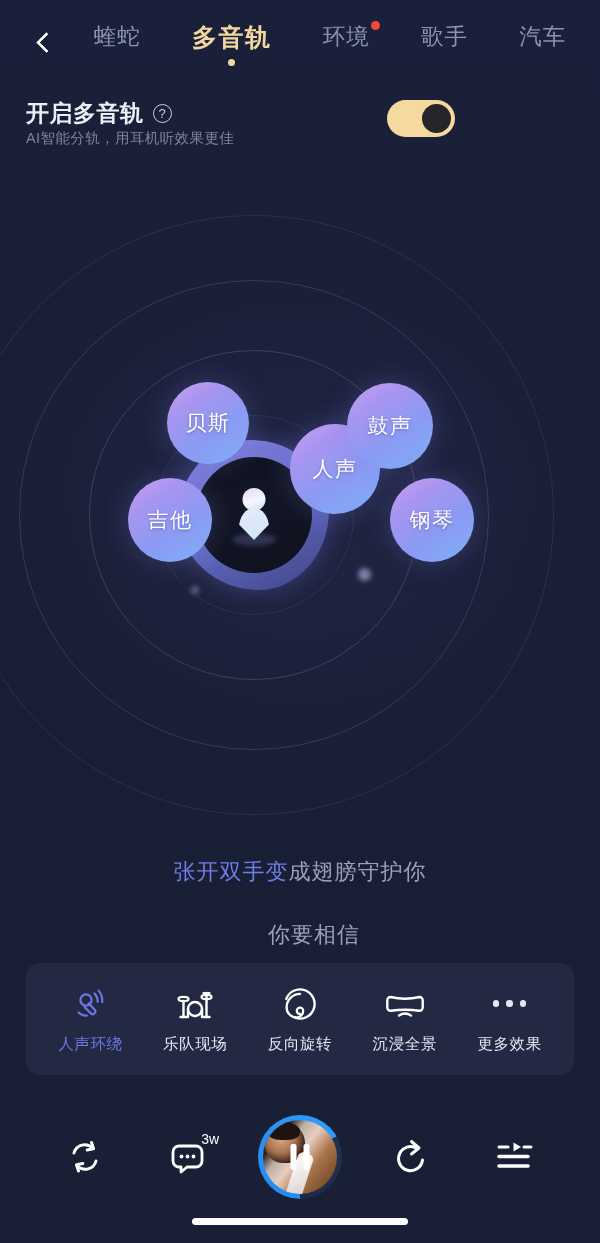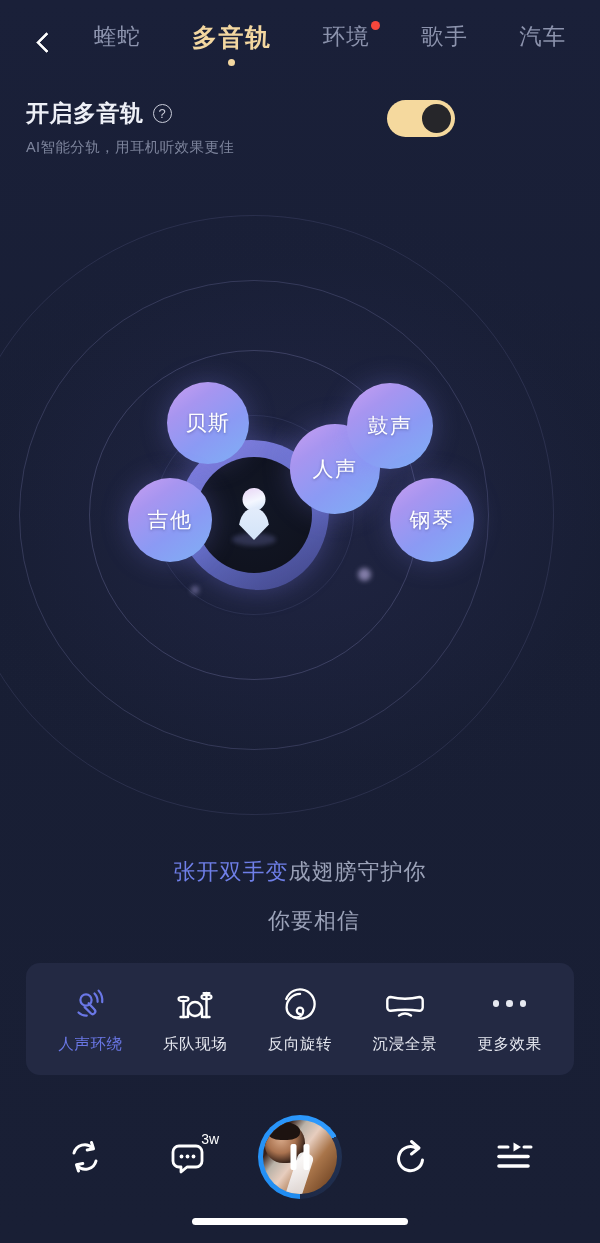--- a/index.html
+++ b/index.html
@@ -112,21 +112,20 @@
     width: 19px; height: 19px;
     border: 1.6px solid #c8cbd8;
     border-radius: 50%;
     display: flex; align-items: center; justify-content: center;
     font-size: 13px;
     color: #c8cbd8;
     line-height: 1;
     padding-bottom: 1px;
   }
   .enable-sub {
-    margin-top: 9px;
     font-size: 14.5px;
     color: #7d849c;
     letter-spacing: 0.4px;
   }
   .toggle {
     width: 68px; height: 37px;
     border-radius: 19px;
     background: #f5d99e;
     position: relative;
     flex: 0 0 auto;
@@ -254,21 +253,21 @@
     text-align: center;
   }
   .lyric-line-1 {
     font-size: 22px;
     letter-spacing: 1px;
     line-height: 34px;
   }
   .lyric-hl { color: #6f7fe8; }
   .lyric-dim { color: #9ba2b8; }
   .lyric-line-2 {
-    margin-top: 17px;
+    margin-top: 31px;
     font-size: 22px;
     color: #9ba2b8;
     letter-spacing: 1px;
     padding-left: 28px;
   }
 
   
   .effects {
     position: absolute;
     left: 26px; top: 963px;

